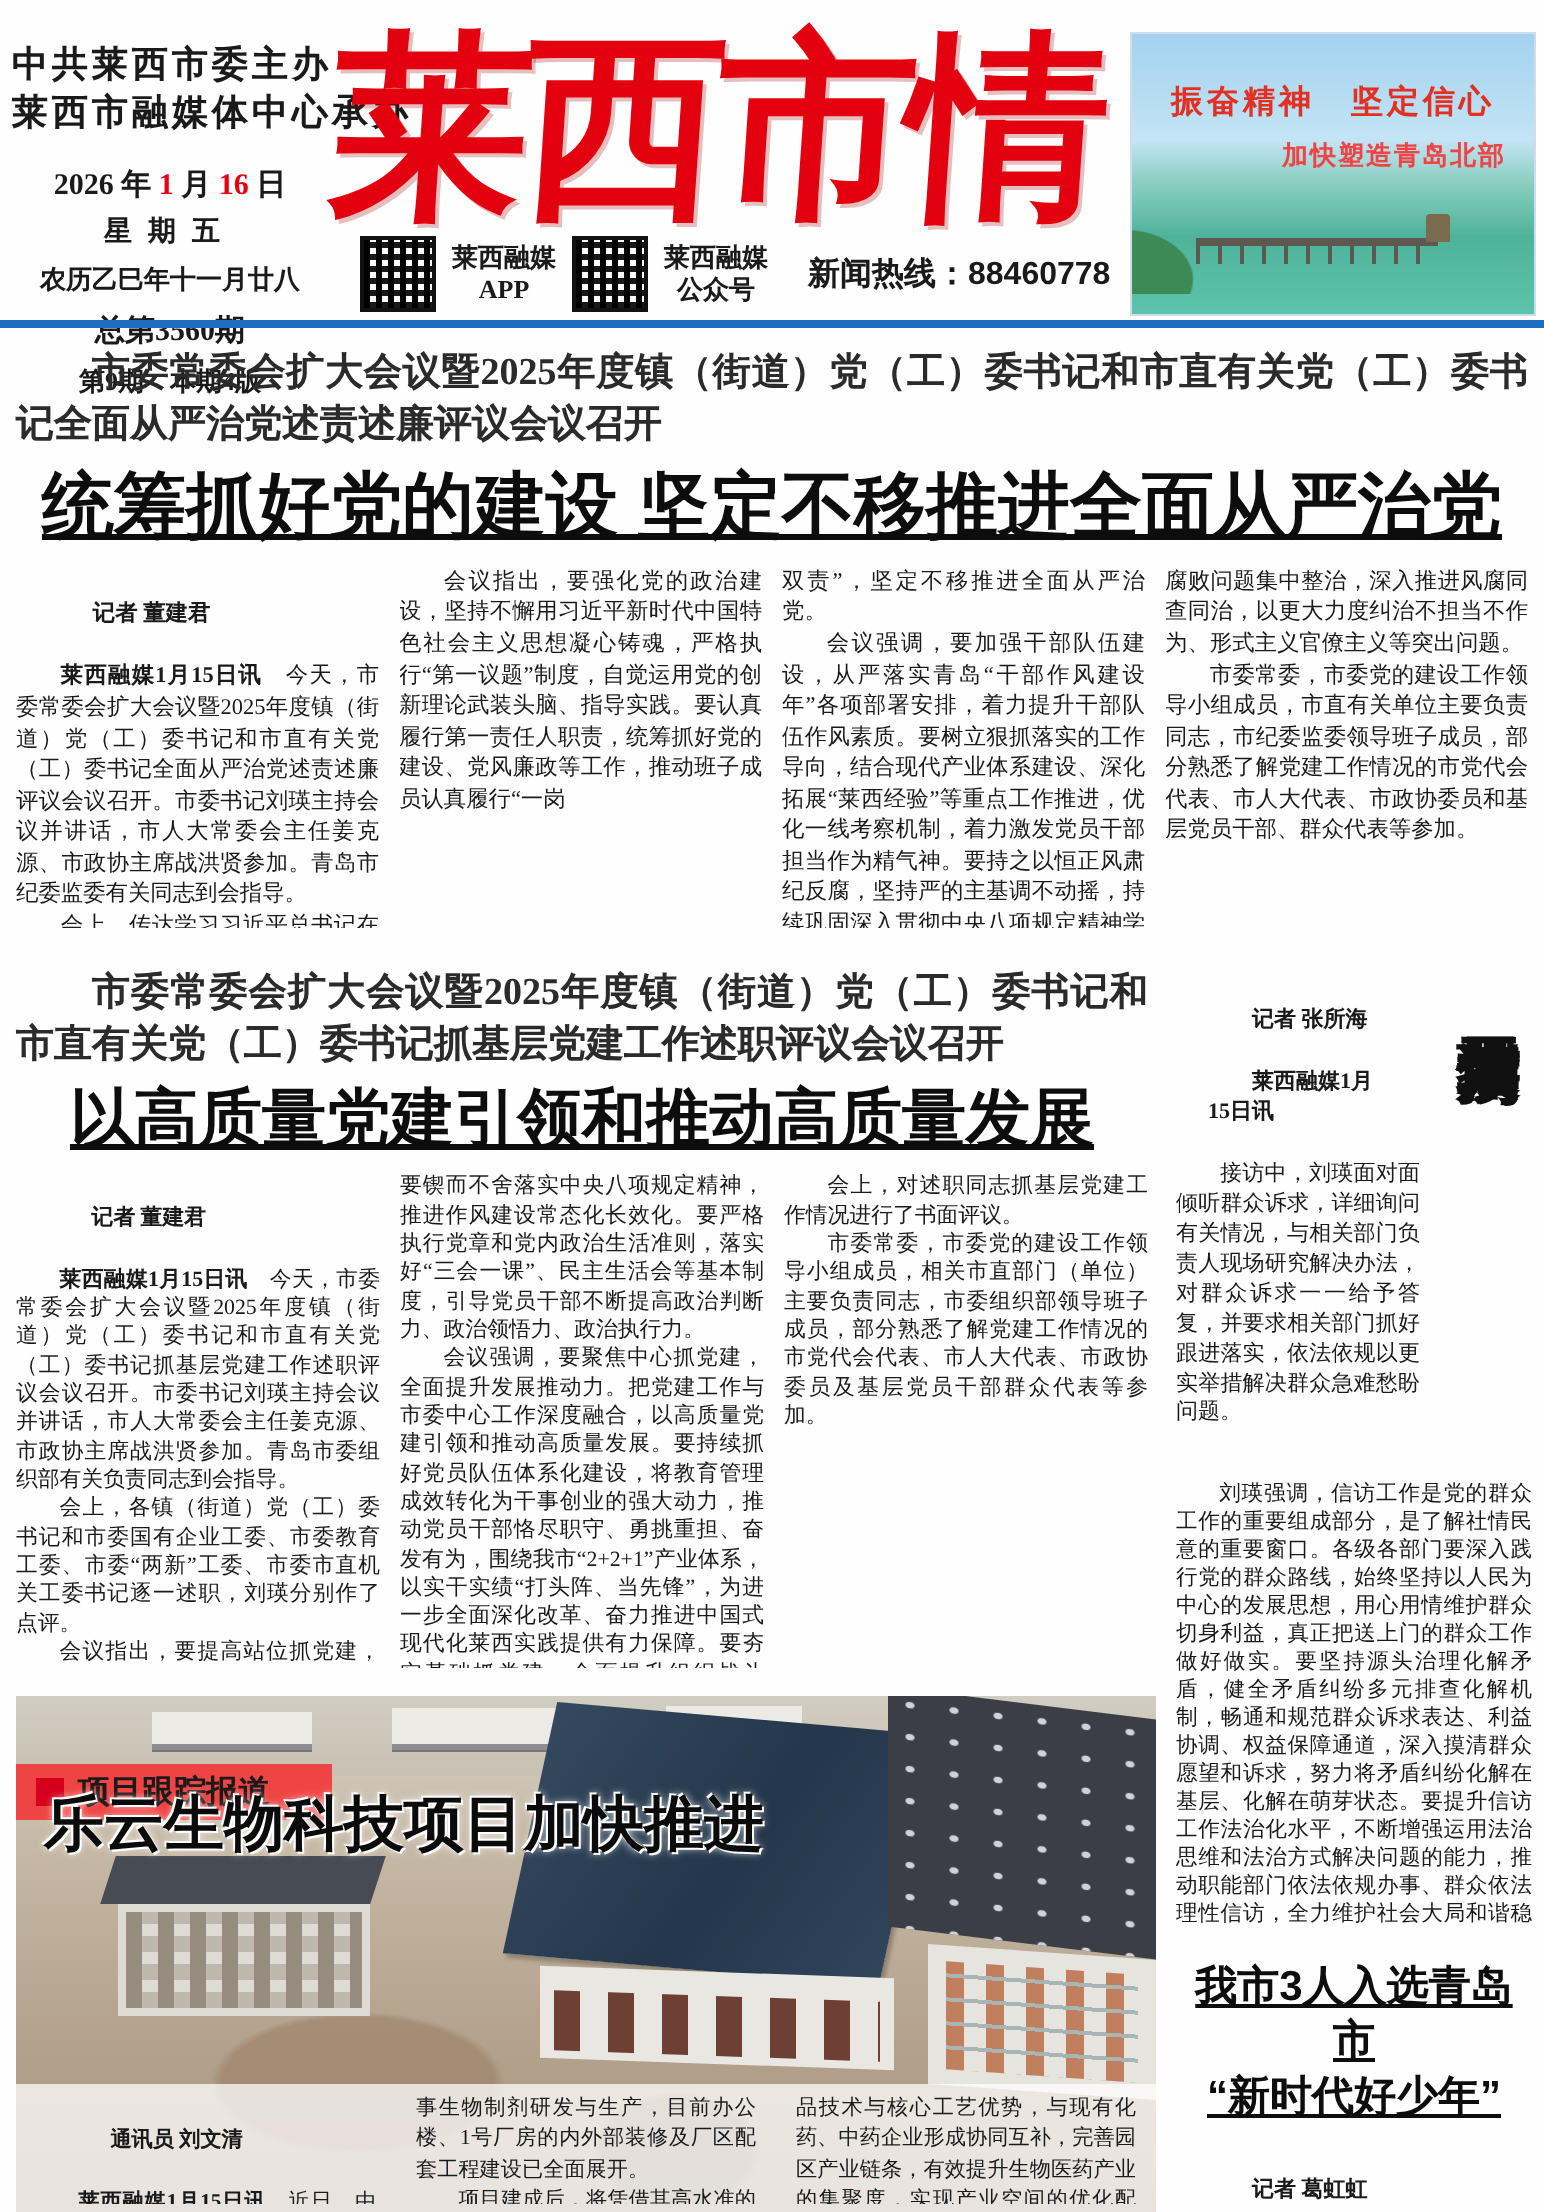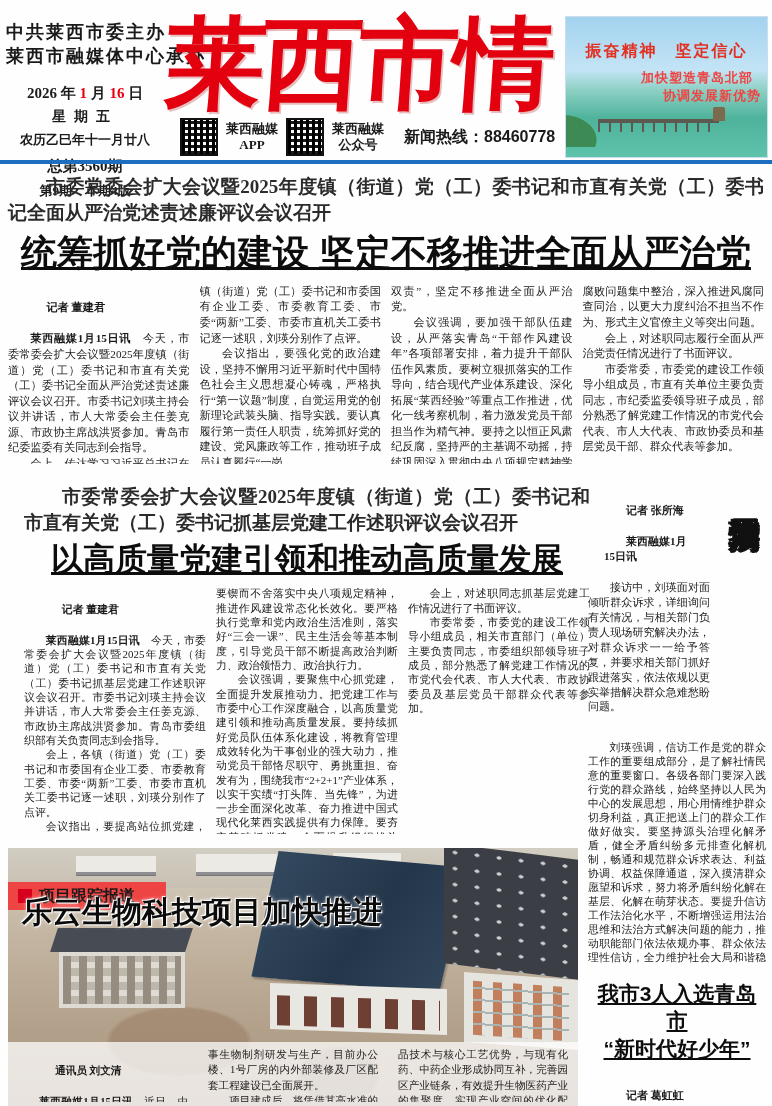--- a/index.html
+++ b/index.html
@@ -56,21 +56,21 @@
   .para { margin:0; text-indent:2em; text-align:justify; }
   .para.cont { text-indent:0; }
   .dl { font-weight:bold; }
   .cols { display:flex; gap:10px; }
   .col { flex:1 1 0; overflow:hidden; }
   
   .a1 { position:absolute; left:8px; top:174px; width:756px; }
   .a1 .headline { font-size:36px; text-align:center; margin:6px 0 10px; line-height:1.15; }
   .a1 .body { font-size:11.2px; line-height:1.39; height:180px; }
   
-  .a2 { position:absolute; left:24px; top:484px; width:566px; }
+  .a2 { position:absolute; left:8px; top:484px; width:566px; }
   .a2 .headline { font-size:32px; text-align:center; margin:5px 0 8px; line-height:1.15; }
   .a2 .body { font-size:10.9px; line-height:1.315; height:248px; }
   
   .a3 { position:absolute; left:588px; top:487px; width:178px; font-size:11px; line-height:1.36; }
   .a3-top { display:flex; gap:6px; height:250px; overflow:hidden; }
   .a3-narrow { width:122px; overflow:hidden; }
   .a3-vert {
     flex:1; writing-mode:vertical-rl; text-orientation:upright;
     font-size:32px; font-weight:bold; font-family:"Liberation Serif",serif;
     letter-spacing:0; line-height:1.35; padding-top:6px; color:#111;
@@ -158,45 +158,42 @@
     <div class="hotline">新闻热线：88460778</div>
   </div>
 
   <div class="mast-banner">
     <div class="shore"></div>
     <div class="pier">
         <div class="pier-tower"></div>
       </div>
     <div class="slogan1">振奋精神　坚定信心</div>
     <div class="slogan2">加快塑造青岛北部</div>
-    <div class="slogan3">协调发展新优势</div>
   </div>
 
   <div class="blue-rule"></div>
 
   <div class="a1">
     <div class="kicker">市委常委会扩大会议暨2025年度镇（街道）党（工）委书记和市直有关党（工）委书记全面从严治党述责述廉评议会议召开</div>
     <div class="headline">统筹抓好党的建设 坚定不移推进全面从严治党</div>
     <div class="cols body">
       <div class="col">
         <p class="byline">记者 董建君</p>
         <p class="para"><b class="dl">莱西融媒1月15日讯</b><span>　今天，市委常委会扩大会议暨2025年度镇（街道）党（工）委书记和市直有关党（工）委书记全面从严治党述责述廉评议会议召开。市委书记刘瑛主持会议并讲话，市人大常委会主任姜克源、市政协主席战洪贤参加。青岛市纪委监委有关同志到会指导。</span></p>
         <p class="para">会上，传达学习习近平总书记在二十届中央纪委五次全会上的重要讲话、习近平总书记重要署名文章等精神；各</p>
       </div>
       <div class="col">
-        <p class="para cont">镇（街道）党（工）委书记和市委国有企业工委、市委教育工委、市委“两新”工委、市委市直机关工委书记逐一述职，刘瑛分别作了点评。</p>
         <p class="para">会议指出，要强化党的政治建设，坚持不懈用习近平新时代中国特色社会主义思想凝心铸魂，严格执行“第一议题”制度，自觉运用党的创新理论武装头脑、指导实践。要认真履行第一责任人职责，统筹抓好党的建设、党风廉政等工作，推动班子成员认真履行“一岗</p>
       </div>
       <div class="col">
         <p class="para cont">双责”，坚定不移推进全面从严治党。</p>
         <p class="para">会议强调，要加强干部队伍建设，从严落实青岛“干部作风建设年”各项部署安排，着力提升干部队伍作风素质。要树立狠抓落实的工作导向，结合现代产业体系建设、深化拓展“莱西经验”等重点工作推进，优化一线考察机制，着力激发党员干部担当作为精气神。要持之以恒正风肃纪反腐，坚持严的主基调不动摇，持续巩固深入贯彻中央八项规定精神学习教育成果，常态化开展群众身边不正之风和</p>
       </div>
       <div class="col">
         <p class="para cont">腐败问题集中整治，深入推进风腐同查同治，以更大力度纠治不担当不作为、形式主义官僚主义等突出问题。</p>
-        <p class="para">会上，对述职同志履行全面从严治党责任情况进行了书面评议。</p>
         <p class="para">市委常委，市委党的建设工作领导小组成员，市直有关单位主要负责同志，市纪委监委领导班子成员，部分熟悉了解党建工作情况的市党代会代表、市人大代表、市政协委员和基层党员干部、群众代表等参加。</p>
       </div>
     </div>
   </div>
 
   <div class="a2">
     <div class="kicker">市委常委会扩大会议暨2025年度镇（街道）党（工）委书记和市直有关党（工）委书记抓基层党建工作述职评议会议召开</div>
     <div class="headline">以高质量党建引领和推动高质量发展</div>
     <div class="cols body">
       <div class="col">

